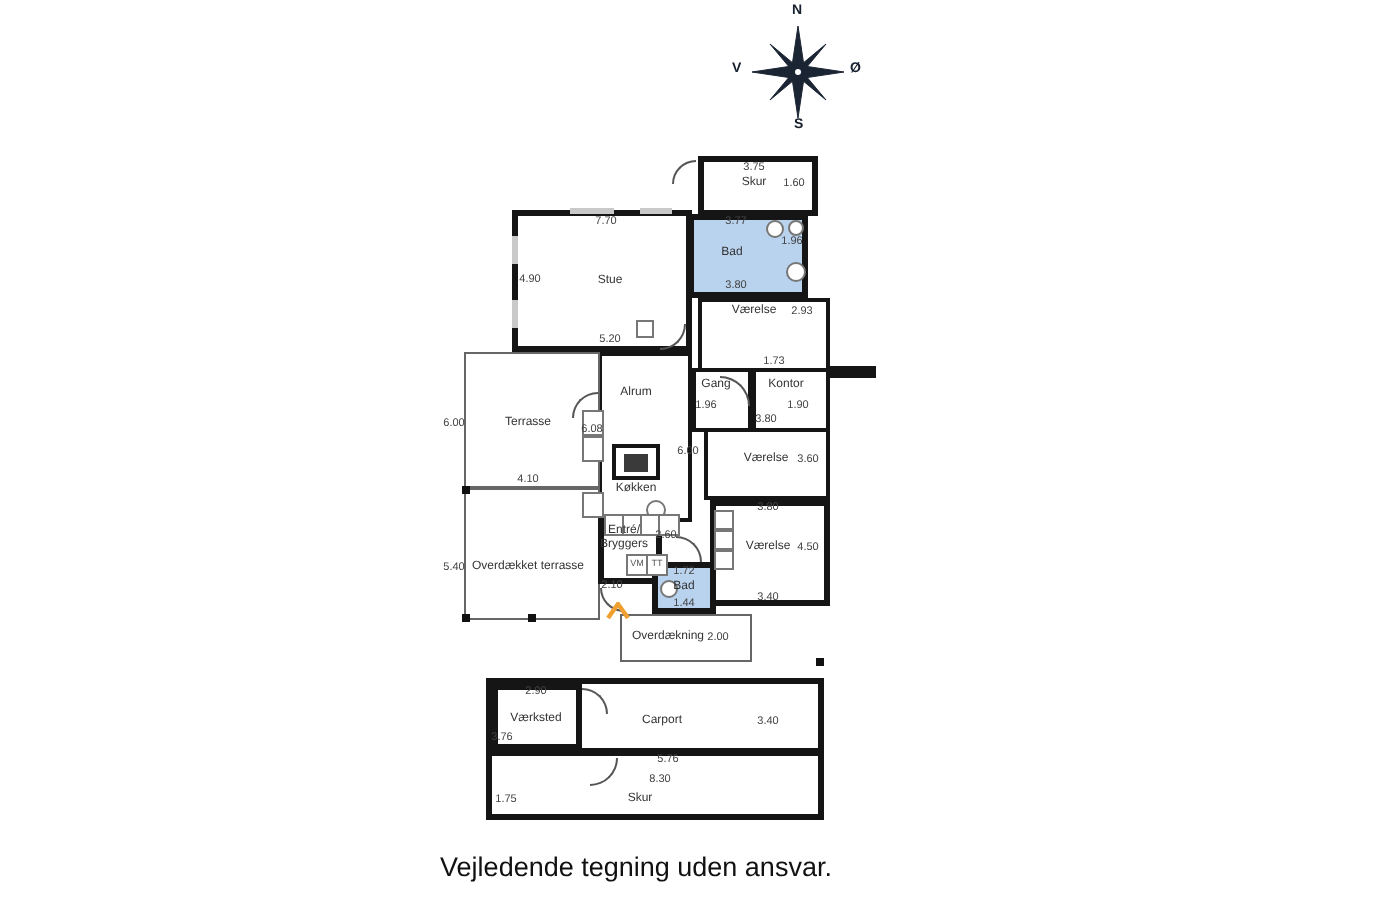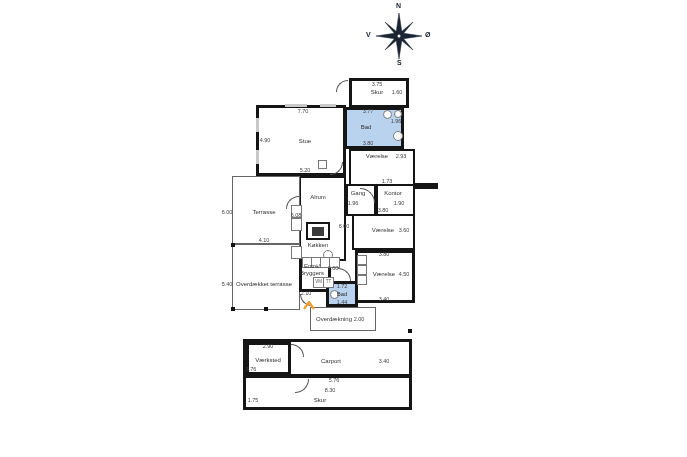--- a/index.html
+++ b/index.html
@@ -182,13 +182,14 @@
   <div class="lbl" style="left:331px;top:361px;">Carport</div>
   <div class="dim" style="left:384px;top:361px;">3.40</div>
   <div class="dim" style="left:334px;top:380px;">5.76</div>
 
   <div class="abs" style="left:246px;top:374px;width:163px;height:4px;background:#151515;"></div>
   <div class="dim" style="left:330px;top:390px;">8.30</div>
   <div class="lbl" style="left:320px;top:400px;">Skur</div>
   <div class="dim" style="left:253px;top:400px;">1.75</div>
   <div class="arc br" style="left:295px;top:379px;width:13px;height:13px;"></div>
 
+  <div id="disclaimer">Vejledende tegning uden ansvar.</div>
 </div>
 
 </body></html>

